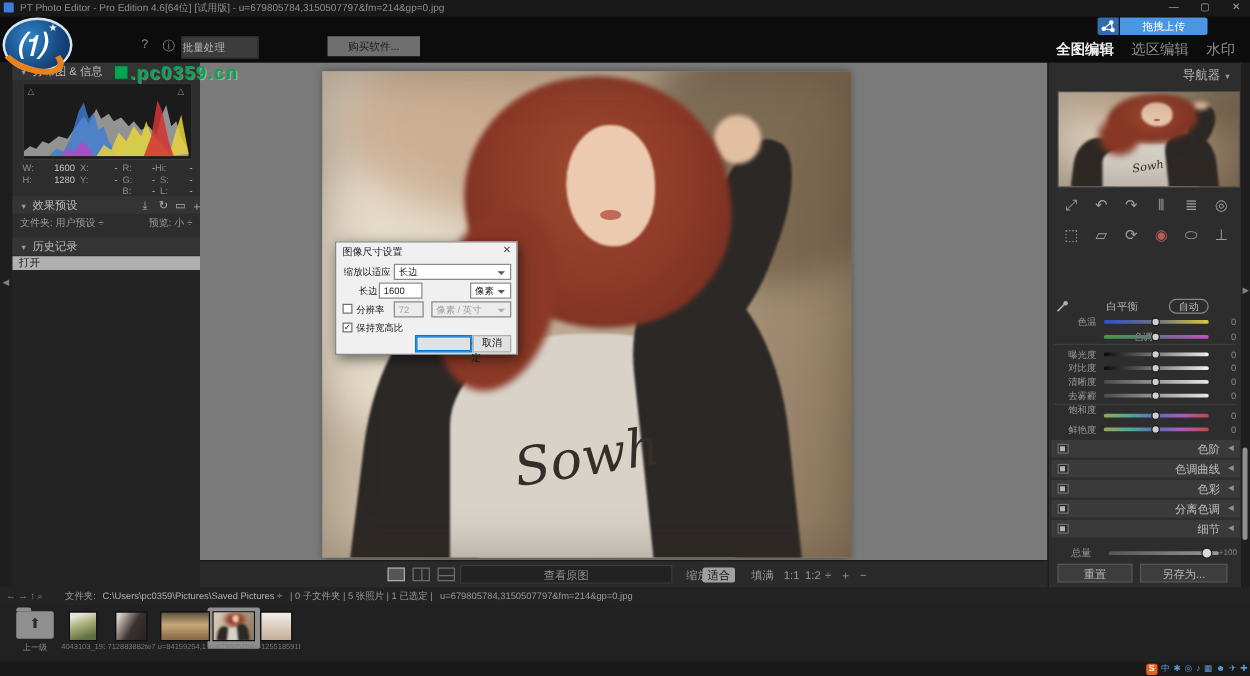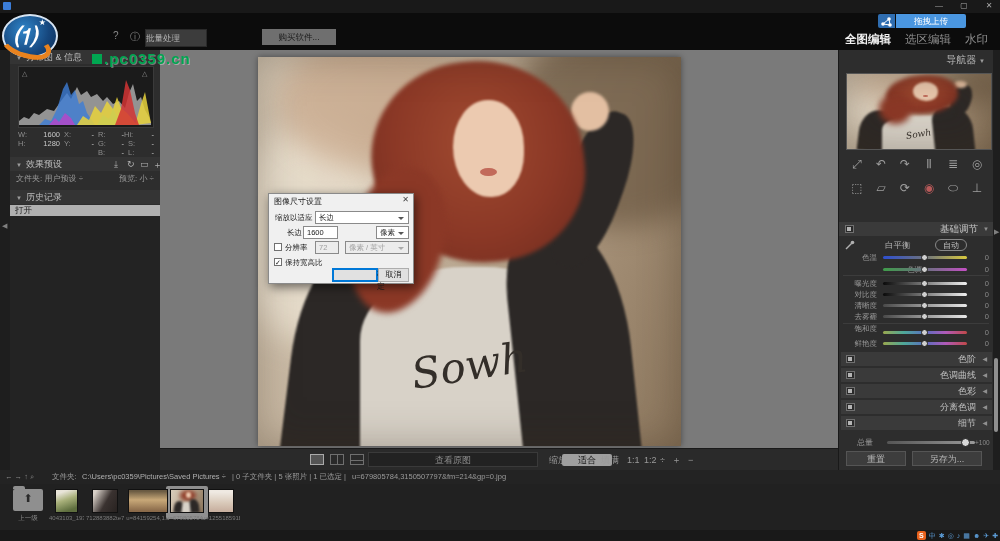--- a/index.html
+++ b/index.html
@@ -76,21 +76,21 @@
   
   #viewbar{left:160px;top:448px;width:678px;height:22px;background:#2a2a2a;border-top:1px solid #1a1a1a;
      box-sizing:border-box;z-index:6;}
   .vm-box{top:5px;width:14px;height:11px;border:1px solid #6f6f6f;box-sizing:border-box;}
   .vm-active{border-color:#aaa;background:#555;}
   .vm-split-v::after{content:"";position:absolute;left:50%;top:0;width:1px;height:100%;background:#6f6f6f;}
   .vm-split-h::after{content:"";position:absolute;top:50%;left:0;height:1px;width:100%;background:#6f6f6f;}
   #view-orig{left:208px;top:3px;width:170px;height:15px;background:#222;border:1px solid #3a3a3a;
      color:#8f8f8f;font-size:9px;text-align:center;line-height:15px;box-sizing:border-box;}
   .zoomctl{top:5px;font-size:9px;color:#9a9a9a;line-height:12px;padding-left:12px;}
-  #zoom-fit{background:#a0a0a0;color:#161616;border-radius:2px;padding:0 16px;}
+  #zoom-fit{background:#a0a0a0;color:#161616;border-radius:2px;padding:0 4px;}
   
   #right-panel{left:838px;top:50px;width:155px;height:420px;background:#2d2d2d;border-left:1px solid #191919;
      box-sizing:border-box;z-index:5;}
   #right-edge{left:993px;top:50px;width:7px;height:420px;background:#1e1e1e;z-index:5;}
   #rp-scroll{left:994px;top:358px;width:4px;height:74px;background:#8f8f8f;border-radius:2px;z-index:6;}
   .rp-header{height:14px;background:#3a3a3a;color:#c6c6c6;font-size:9.5px;line-height:14px;}
   .chk{width:9px;height:8px;border:1px solid #707070;background:#2a2a2a;box-sizing:border-box;}
   .chk::after{content:"";position:absolute;left:1px;top:1px;width:4px;height:4px;background:#b5b5b5;}
   .tool-ic{width:22px;height:18px;color:#9f9f9f;font-size:12px;text-align:center;line-height:18px;}
   .sl-label{font-size:7.5px;color:#9a9a9a;text-align:right;width:38px;}
@@ -158,20 +158,21 @@
      text-shadow:1px 1px 0 rgba(255,255,255,.35);white-space:nowrap;}
   #wm-url .sq{display:inline-block;width:10px;height:10px;background:#00a651;margin-right:2px;}
 </style>
 </head>
 <body>
 
 <div id="app">
 
   <div class="abs" id="titlebar">
     <div class="abs appicon"></div>
+    <div class="abs title">PT Photo Editor - Pro Edition 4.6[64位] [试用版] - u=679805784,3150507797&amp;fm=214&amp;gp=0.jpg</div>
     <div class="abs winbtn" style="left:928px">—</div>
     <div class="abs winbtn" style="left:953px">▢</div>
     <div class="abs winbtn" style="left:978px">✕</div>
   </div>
 
   <div class="abs" id="topbar">
     <div class="abs tb-icon" style="left:113px">?</div>
     <div class="abs tb-icon" style="left:130px">ⓘ</div>
     <div class="abs" id="batch-btn">批量处理</div>
     <div class="abs" id="buy-btn">购买软件...</div>
@@ -310,25 +311,20 @@
         <div class="abs tool-ic" style="left: 79px; top: 105px;">⫴</div>
         <div class="abs tool-ic" style="left: 103px; top: 105px;">≣</div>
         <div class="abs tool-ic" style="left: 127px; top: 105px;">◎</div>
         <div class="abs tool-ic" style="left: 7px; top: 129px;">⬚</div>
         <div class="abs tool-ic" style="left: 31px; top: 129px;">▱</div>
         <div class="abs tool-ic" style="left: 55px; top: 129px;">⟳</div>
         <div class="abs tool-ic" style="left: 79px; top: 129px; color: rgb(184, 90, 90);">◉</div>
         <div class="abs tool-ic" style="left: 103px; top: 129px;">⬭</div>
         <div class="abs tool-ic" style="left: 127px; top: 129px;">⊥</div>
       </div>
-    <div class="abs rp-header" style="left:0;top:172px;width:155px">
-      <div class="abs chk" style="left:6px;top:3px"></div>
-      <span class="abs" style="right:16px">基础调节</span>
-      <span class="abs" style="right:5px;font-size:6px;color:#909090">▼</span>
-    </div>
     <div class="abs" style="left:6px;top:189px;width:143px;height:13px">
       <svg class="abs" style="left:0;top:1px" width="10" height="10" viewBox="0 0 10 10">
           <line x1="1" y1="9" x2="7" y2="3" stroke="#b0b0b0" stroke-width="1.4"></line>
           <circle cx="7.5" cy="2.5" r="1.8" fill="#b0b0b0"></circle>
         </svg>
       <span class="abs" style="left:40px;font-size:8.5px;color:#b0b0b0;line-height:12px">白平衡</span>
       <div class="abs" id="auto-btn">自动</div>
     </div>
     <div id="sliders">
         <div class="abs sl-label" style="left: 0px; top: 203px; line-height: 10px;">色温</div>

